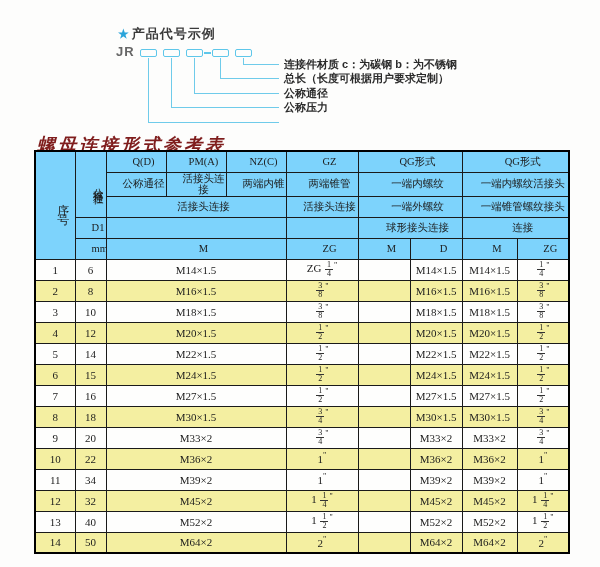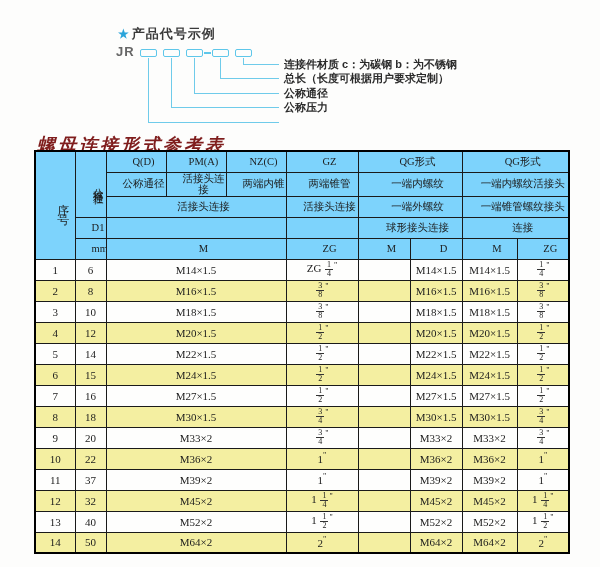--- a/index.html
+++ b/index.html
@@ -303,21 +303,21 @@
           <td>22</td>
           <td colspan="3">M36×2</td>
           <td>1<span class="pr">"</span></td>
           <td></td>
           <td>M36×2</td>
           <td>M36×2</td>
           <td>1<span class="pr">"</span></td>
         </tr>
         <tr>
           <td>11</td>
-          <td>37</td>
+          <td>34</td>
           <td colspan="3">M39×2</td>
           <td>1<span class="pr">"</span></td>
           <td></td>
           <td>M39×2</td>
           <td>M39×2</td>
           <td>1<span class="pr">"</span></td>
         </tr>
         <tr class="alt">
           <td>12</td>
           <td>32</td>

